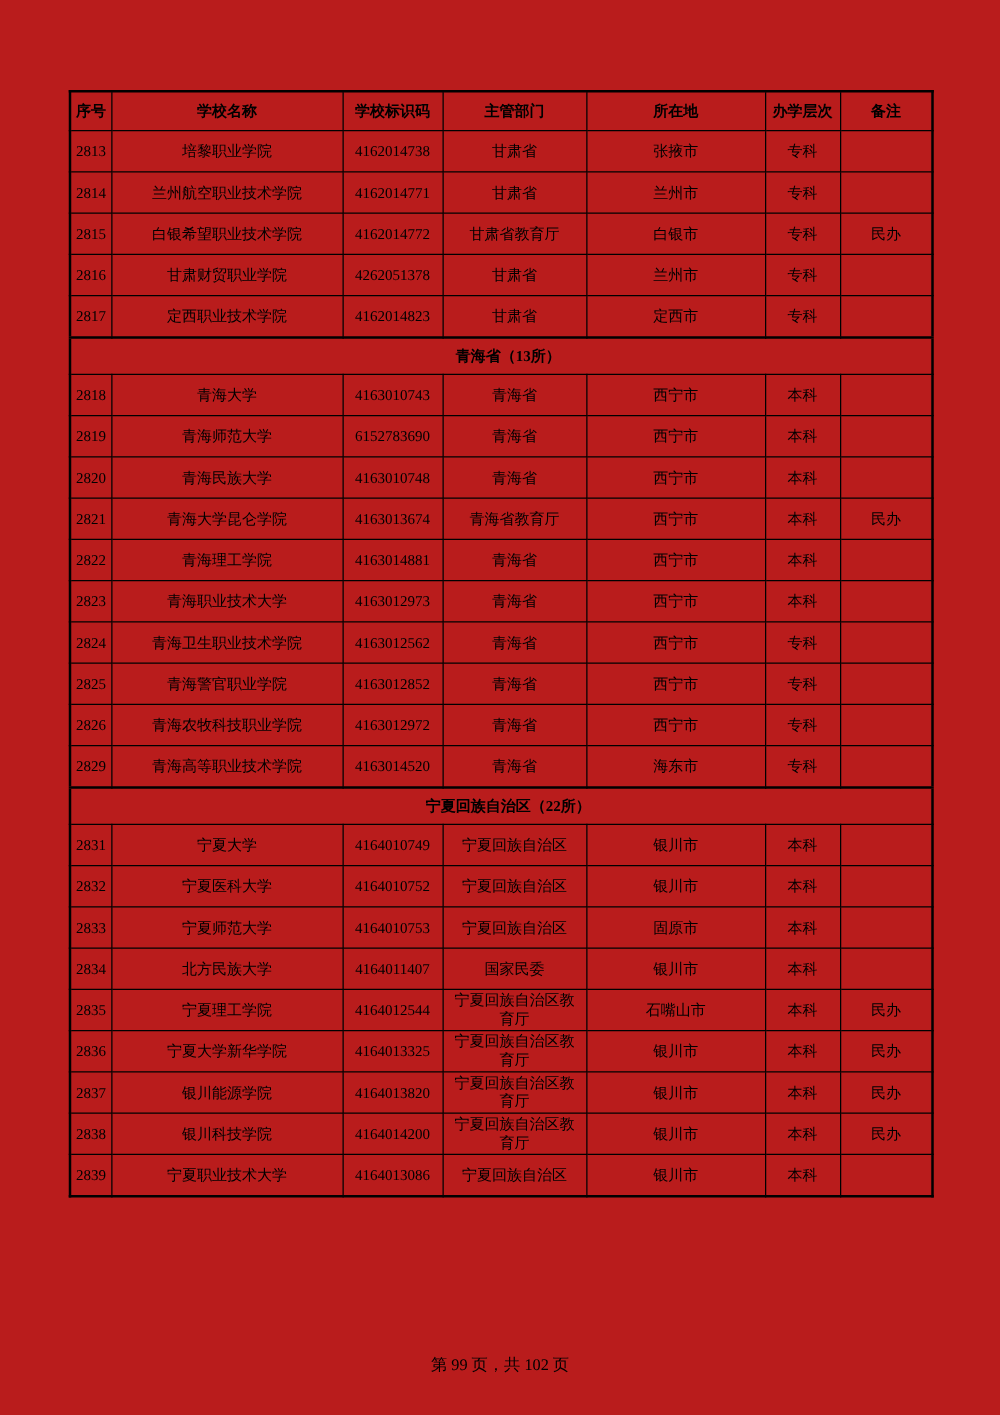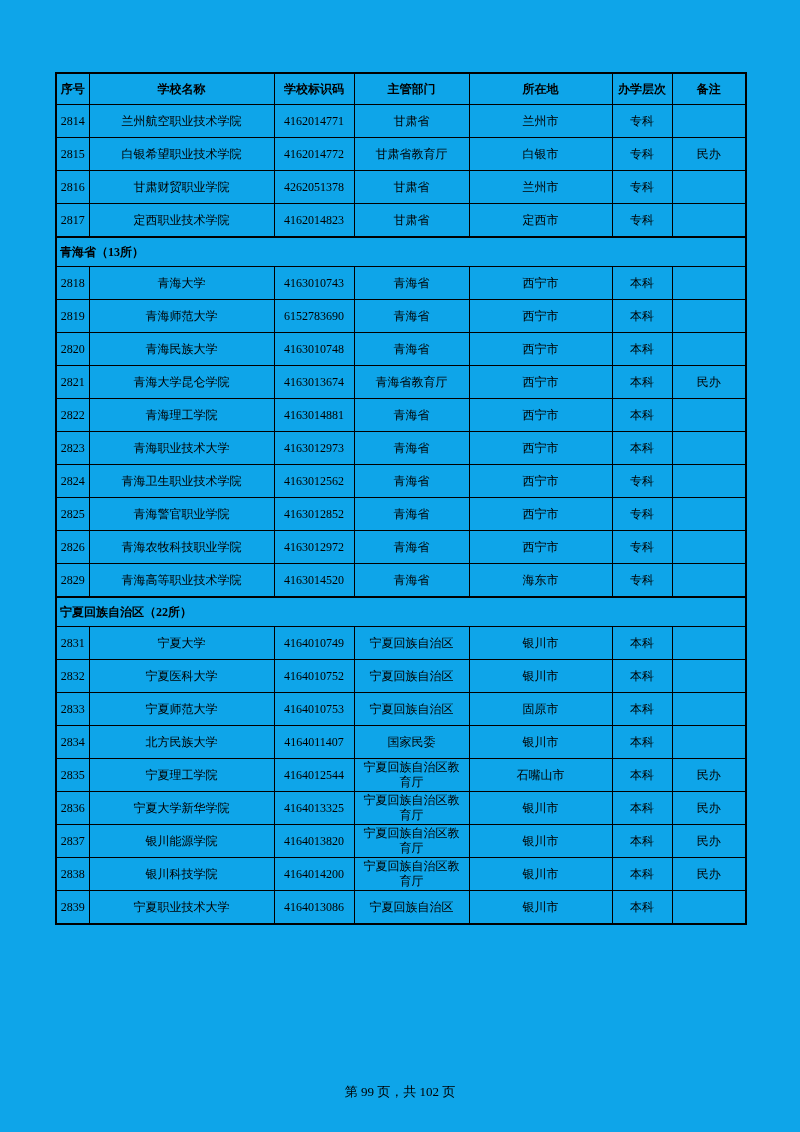--- a/index.html
+++ b/index.html
@@ -12,21 +12,21 @@
     height: 1132px;
     position: relative;
     font-family: "Liberation Serif", "DejaVu Serif", serif;
     color: #000000;
     overflow: hidden;
   }
   .page {
     position: absolute;
     left: 0; top: 0;
     width: 800px; height: 1132px;
-    background: #0ea5e9;
+    background: #b91c1c;
   }
   table.schools {
     position: absolute;
     left: 55px;
     top: 72px;
     width: 690px;
     border-collapse: collapse;
     table-layout: fixed;
     border: 2px solid #000000;
   }
@@ -48,23 +48,23 @@
   table.schools tr.school-row td {
     height: 30px;
     font-weight: normal;
   }
   
   table.schools tr.school-row td:nth-child(4) {
     padding: 1px 6px;
   }
   table.schools tr.section-row td {
     height: 26px;
-    text-align: left;
+    text-align: center;
     font-weight: bold;
-    padding-left: 3px;
+    padding-left: 13px;
     border-top: 2px solid #000000;
     border-bottom: 1px solid #000000;
   }
   .footer {
     position: absolute;
     left: 0;
     top: 1083px;
     width: 800px;
     text-align: center;
     font-size: 13px;
@@ -92,20 +92,29 @@
         <th>学校名称</th>
         <th>学校标识码</th>
         <th>主管部门</th>
         <th>所在地</th>
         <th>办学层次</th>
         <th>备注</th>
       </tr>
     </thead>
     <tbody>
         <tr class="school-row">
+          <td>2813</td>
+          <td>培黎职业学院</td>
+          <td>4162014738</td>
+          <td>甘肃省</td>
+          <td>张掖市</td>
+          <td>专科</td>
+          <td></td>
+        </tr>
+        <tr class="school-row">
           <td>2814</td>
           <td>兰州航空职业技术学院</td>
           <td>4162014771</td>
           <td>甘肃省</td>
           <td>兰州市</td>
           <td>专科</td>
           <td></td>
         </tr>
         <tr class="school-row">
           <td>2815</td>

